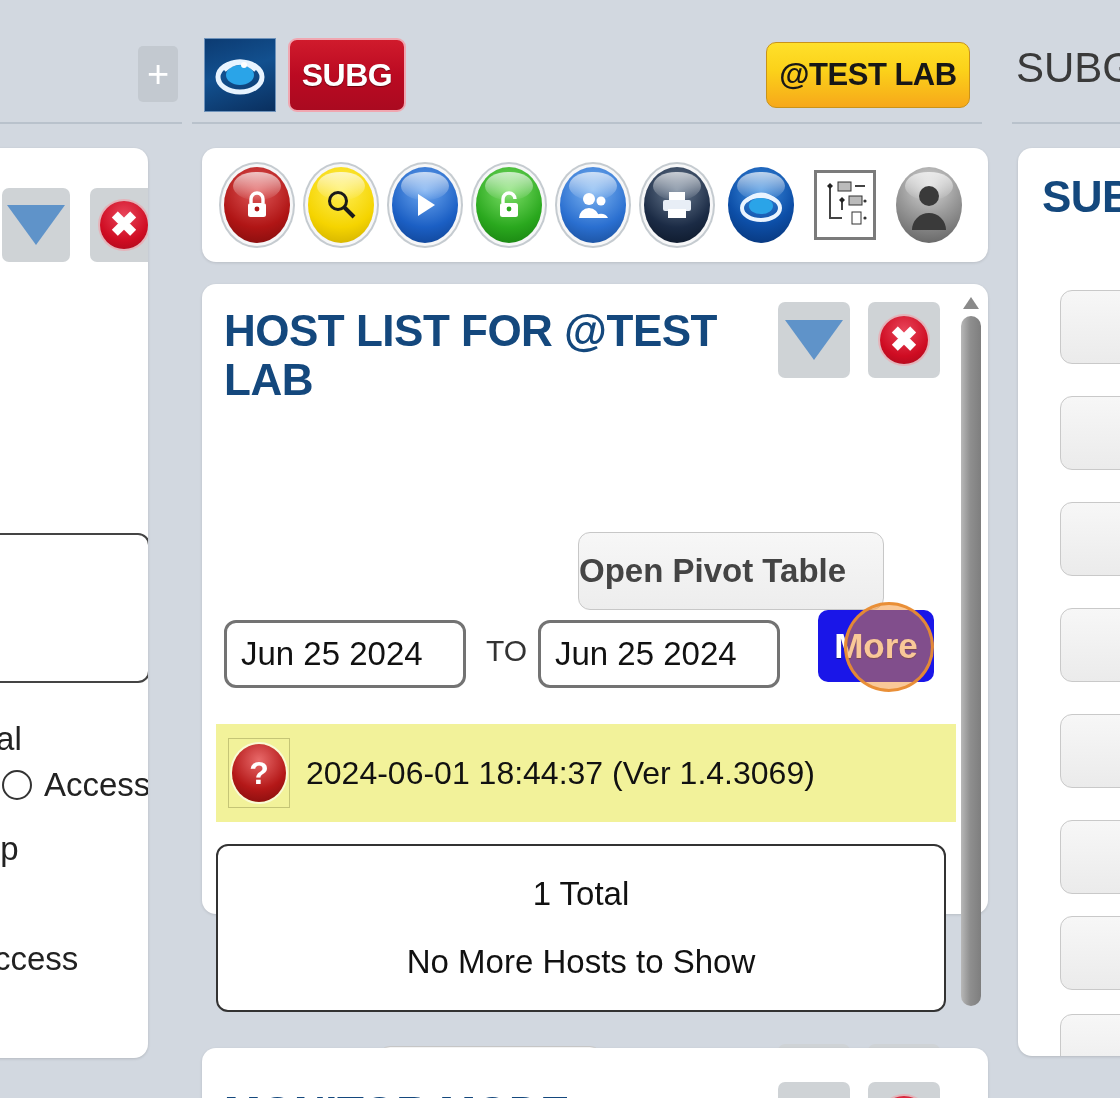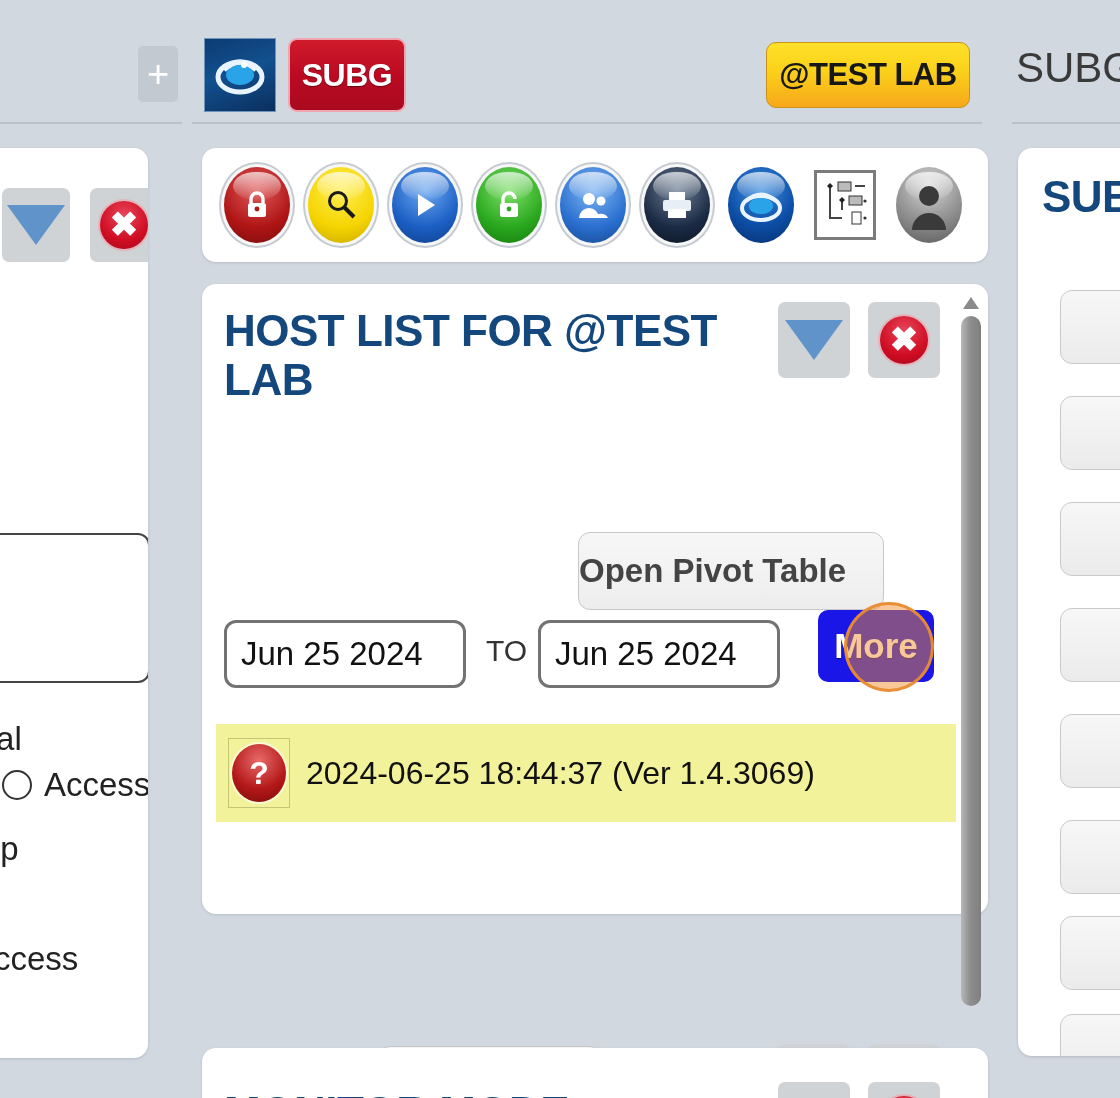--- a/index.html
+++ b/index.html
@@ -439,24 +439,28 @@
       <div class="more-btn">
         <span>More</span>
       </div>
       <div class="cursor-dot"></div>
 
       <div class="host-row">
         <div class="host-icon-box">
           <div class="host-orb">?</div>
         </div>
         <div class="host-text">
-          <div>2024-06-25 18:44:37 (Ver 1.4.3069)</div>
-        </div>
-      </div>
-
+          <div>2024-06-01 18:44:37 (Ver 1.4.3069)</div>
+        </div>
+      </div>
+
+      <div class="totals-box">
+        <div class="totals-line">1 Total</div>
+        <div class="totals-line">No More Hosts to Show</div>
+      </div>
 
       <div class="refresh-btn">
         <span>Refresh List</span>
       </div>
       <div class="ft-btn ft-up">
         <div class="tri-up"></div>
       </div>
       <div class="ft-btn ft-cls">
         <div class="xcircle">
             <span>✖</span>

